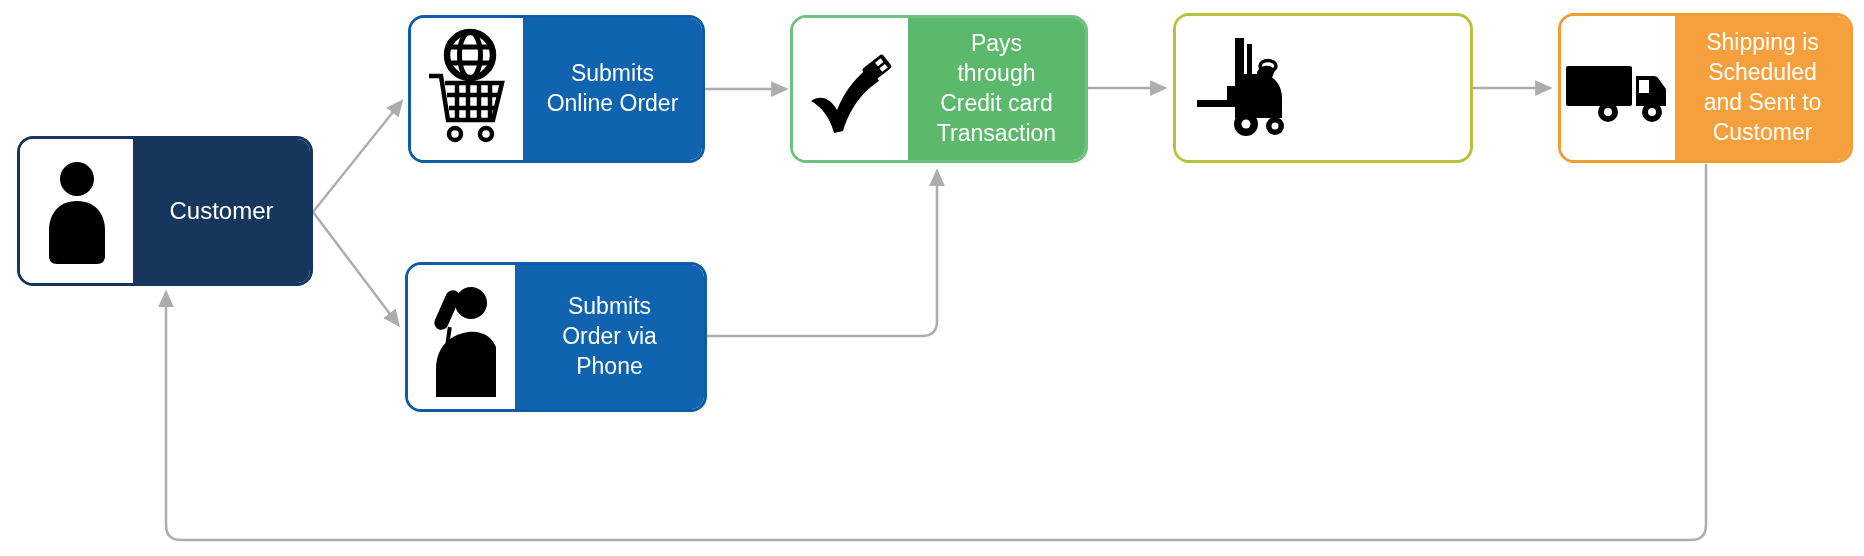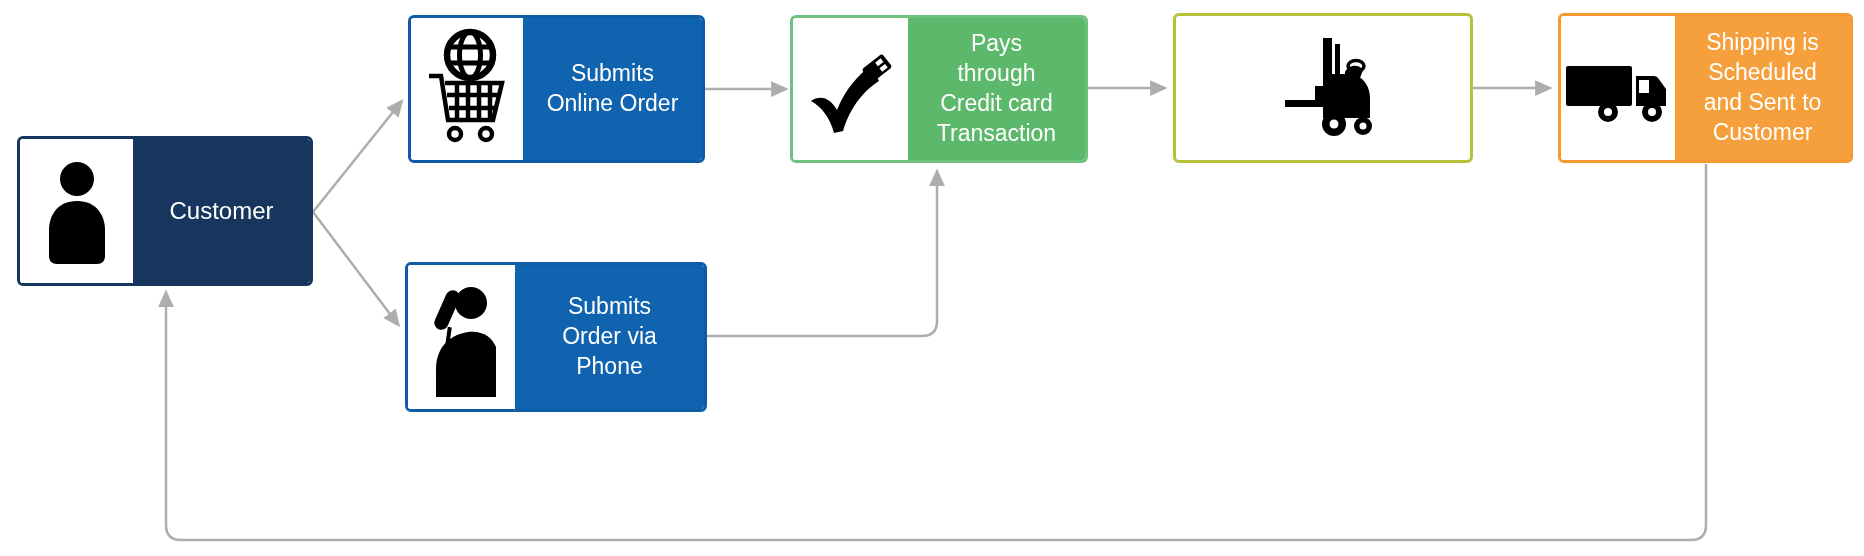--- a/index.html
+++ b/index.html
@@ -13,25 +13,24 @@
   }
   #connector-layer {
     position: absolute;
     left: 0; top: 0;
     pointer-events: none;
   }
   .node {
     position: absolute;
     display: flex;
     border: 3px solid #000;
-    border-radius: 6px;
+    border-radius: 16px;
     background: #ffffff;
     box-sizing: border-box;
     overflow: hidden;
-    justify-content: center;
   }
   .icon-pane {
     background: #ffffff;
     display: flex;
     align-items: center;
     justify-content: center;
     flex: 0 0 auto;
   }
   .label-pane {
     flex: 1 1 auto;

